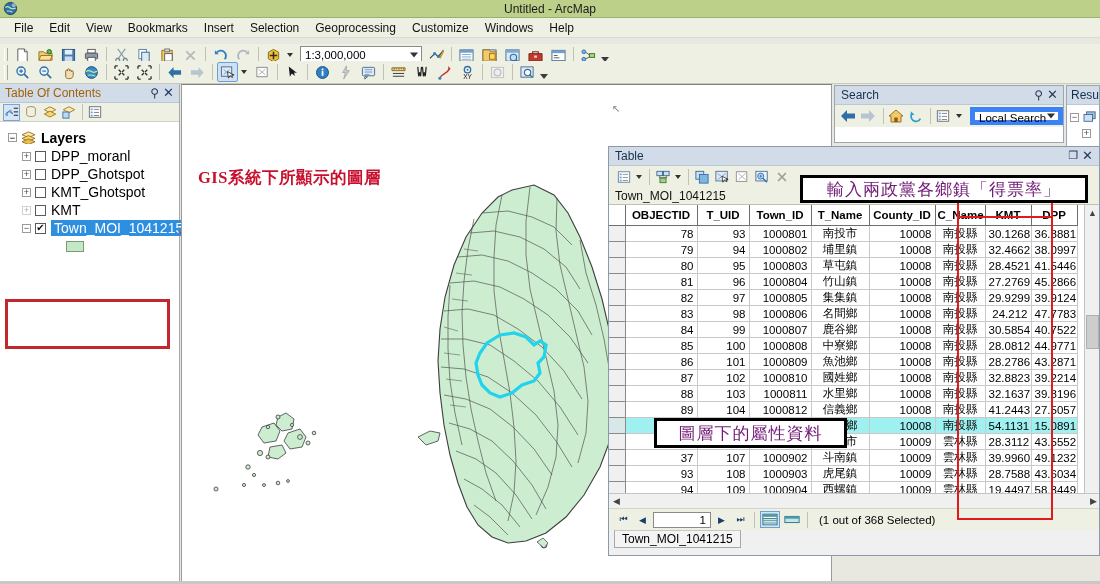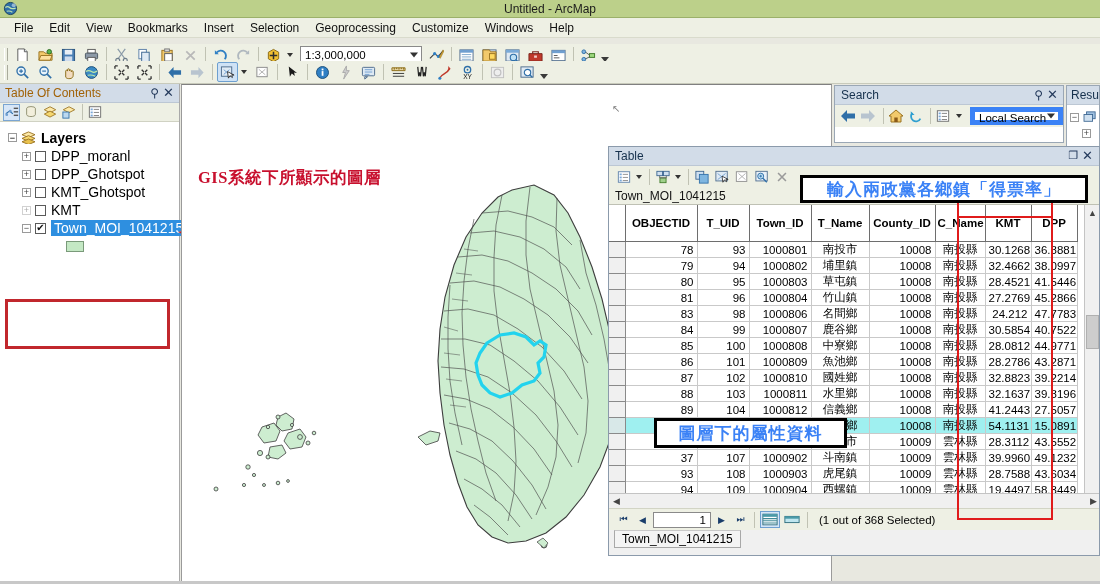--- a/index.html
+++ b/index.html
@@ -173,21 +173,21 @@
   .twcaret:after{content:"";width:0;height:0;border-left:3.5px solid transparent;border-right:3.5px solid transparent;border-top:4.5px solid #333;}
   .tw-tabtitle{
     height:18px; background:#eef0e4; display:flex; align-items:center; padding-left:6px;
     font-size:12px; color:#111; border-bottom:1px solid #bfc1b4;
   }
 
   .grid{ position:relative; height:303px; background:#fff; overflow:hidden; }
   table.dt{ border-collapse:collapse; table-layout:fixed; width:462px; }
   table.dt th{
     background:#fff; border:1px solid #6e6e6e; border-top:none; border-left:none;
-    font-size:11.5px; font-weight:bold; height:16px; padding:12px 2px; text-align:center;
+    font-size:11.5px; font-weight:bold; height:16px; padding:4px 2px; text-align:center;
     white-space:nowrap; font-family:"Liberation Sans", sans-serif;
   }
   table.dt th.rowsel{ border-right:1px solid #6e6e6e; background:#fff; }
   table.dt td{
     border-bottom:1px solid #c9c9c9; border-right:1px solid #c9c9c9;
     font-size:11.5px; height:15px; padding:0 3px; white-space:nowrap; overflow:hidden;
   }
   table.dt td.num{ text-align:right; }
   table.dt td.ctr{ text-align:center; }
   table.dt td.lft{ text-align:right; }
@@ -225,21 +225,21 @@
   .tw-tabs{ height:20px; background:#f0f0f0; display:flex; align-items:flex-start; padding-left:5px; }
   .tw-tab{
     height:18px; background:#f4f4f4; border:1px solid #a8a8a8; border-top:1px solid #c8c8c8;
     display:flex; align-items:center; padding:0 7px; font-size:12px;
   }
 
   
   .annot{
     position:absolute; background:#fff; border:3px solid #000;
     display:flex; align-items:center; justify-content:center;
-    color:#3b82f6; font-family:"Liberation Serif", serif; font-weight:bold;
+    color:#701a75; font-family:"Liberation Serif", serif; font-weight:normal;
     letter-spacing:1px; white-space:nowrap;
   }
   #annot-votes{ left:800px; top:175px; width:288px; height:28px; font-size:17px; }
   #annot-attrs{ left:654px; top:418px; width:193px; height:30px; font-size:17px; }
   .redcol{
     position:absolute; left:957px; top:216px; width:96px; height:304px;
     border:2px solid #e01b1b; pointer-events:none;
   }
   .redcol2{
     position:absolute; left:957px; top:200px; width:96px; height:20px;
@@ -946,20 +946,31 @@
               <td class="num">96</td>
               <td class="lft">1000804</td>
               <td class="ctr">竹山鎮</td>
               <td class="lft">10008</td>
               <td class="ctr">南投縣</td>
               <td class="num">27.2769</td>
               <td class="num">45.2866</td>
             </tr>
           <tr>
               <td class="rowsel"></td>
+              <td class="num">82</td>
+              <td class="num">97</td>
+              <td class="lft">1000805</td>
+              <td class="ctr">集集鎮</td>
+              <td class="lft">10008</td>
+              <td class="ctr">南投縣</td>
+              <td class="num">29.9299</td>
+              <td class="num">39.9124</td>
+            </tr>
+          <tr>
+              <td class="rowsel"></td>
               <td class="num">83</td>
               <td class="num">98</td>
               <td class="lft">1000806</td>
               <td class="ctr">名間鄉</td>
               <td class="lft">10008</td>
               <td class="ctr">南投縣</td>
               <td class="num">24.212</td>
               <td class="num">47.7783</td>
             </tr>
           <tr>

